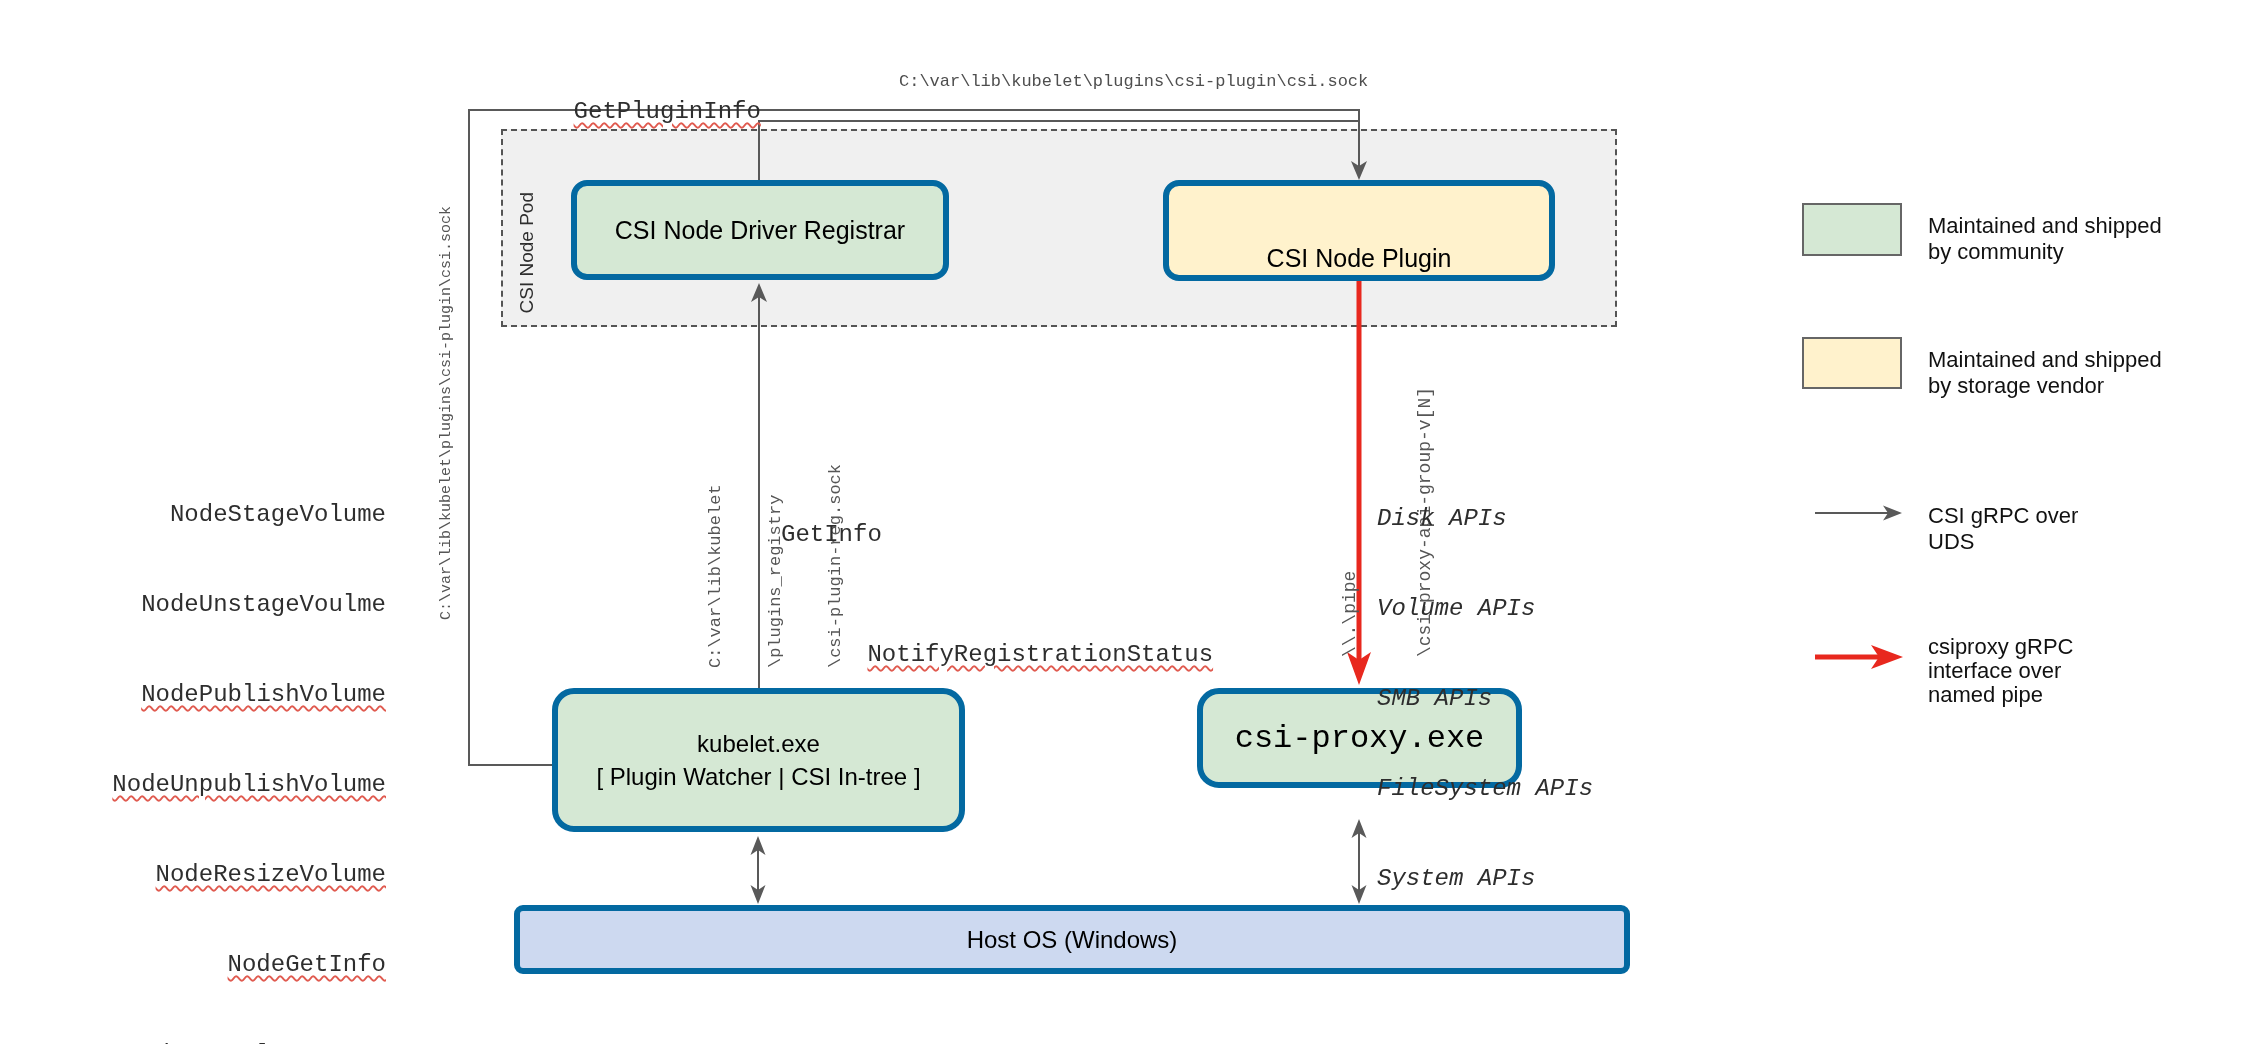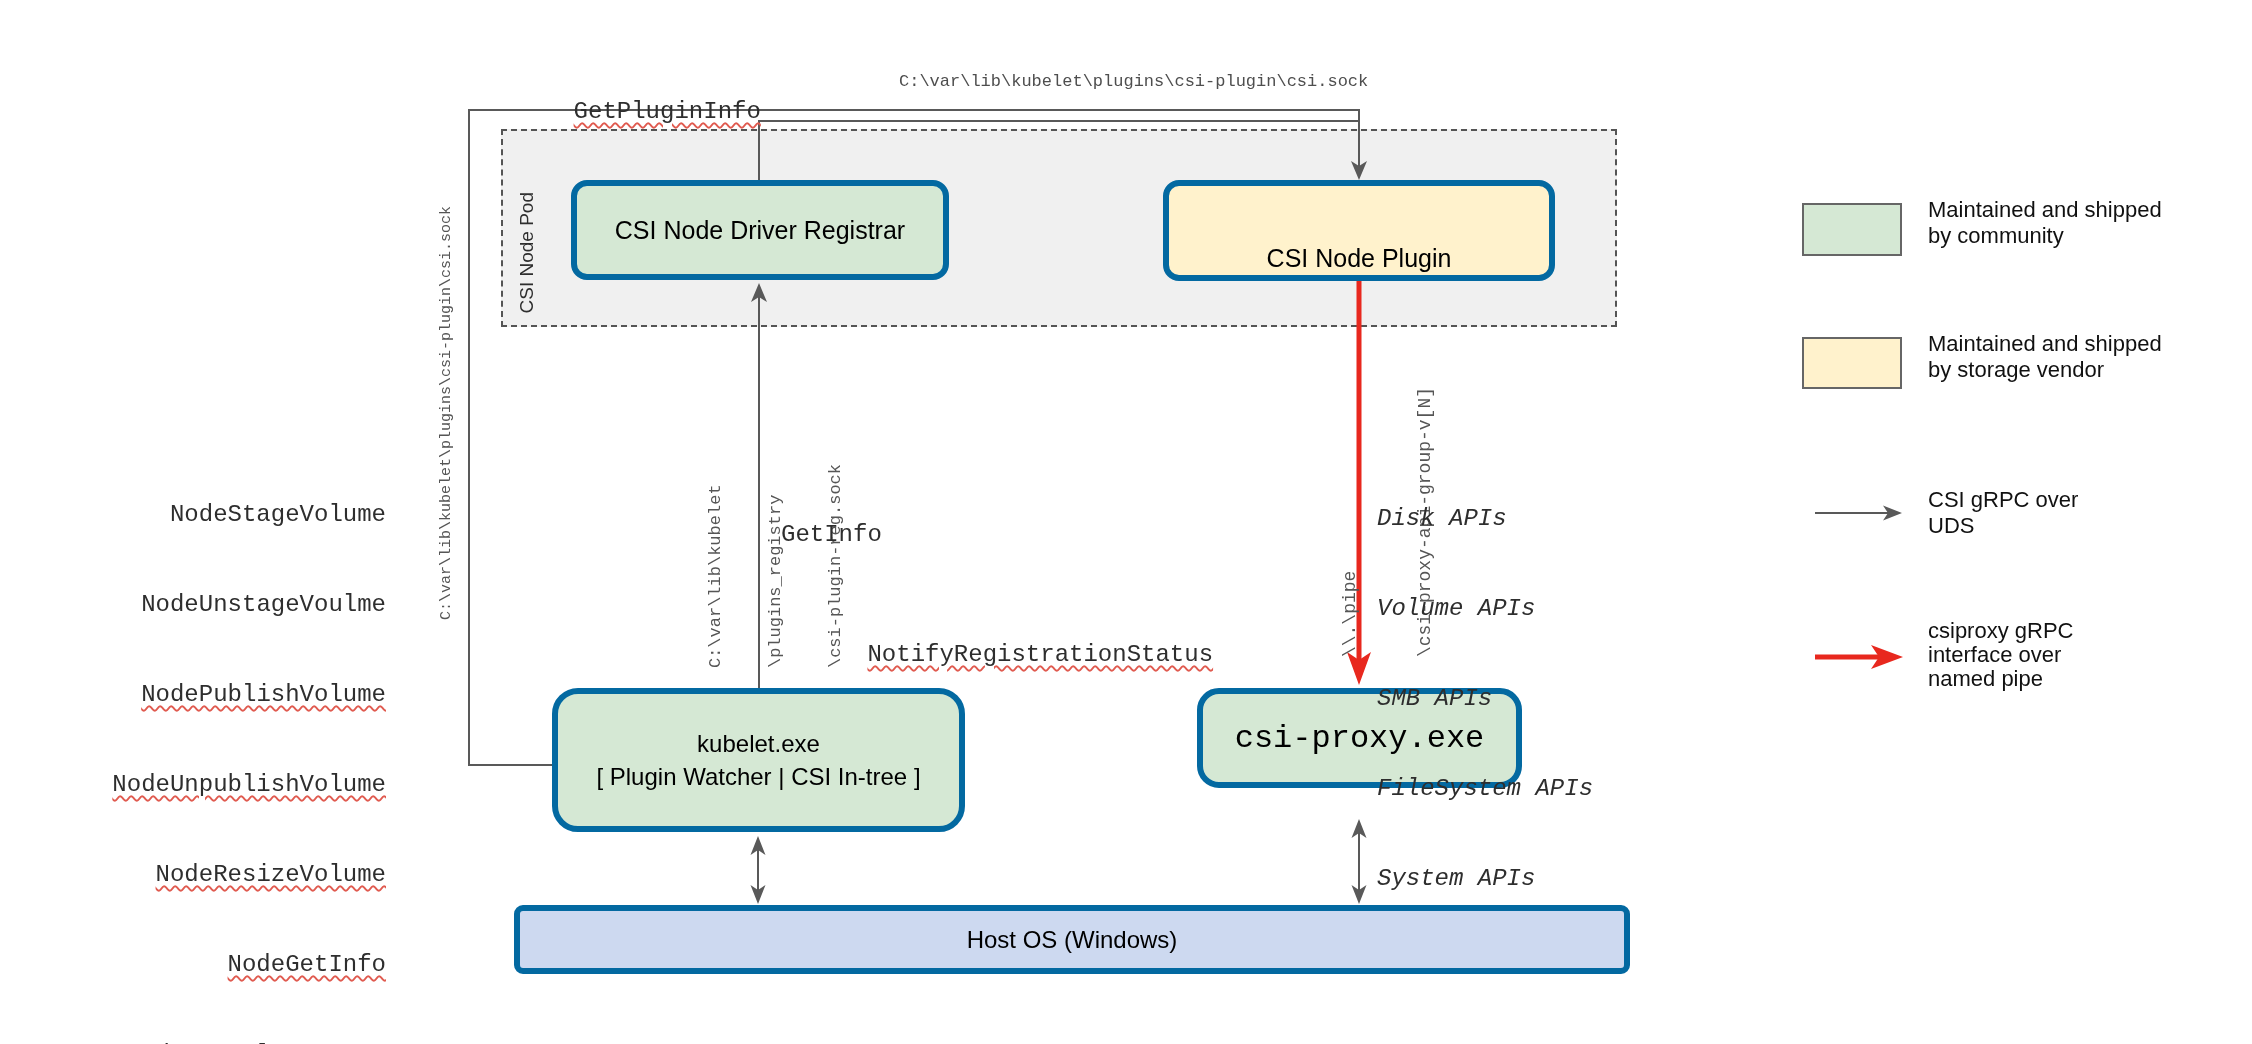--- a/index.html
+++ b/index.html
@@ -19,21 +19,21 @@
   .blue   { background:#cdd9f0; }
   .r16 { border-radius:16px; }
   .r22 { border-radius:22px; }
   .r14 { border-radius:14px; }
   #pod {
     position:absolute; left:501px; top:129px; width:1116px; height:198px;
     background:#f0f0f0; border:2px dashed #545454; box-sizing:border-box;
   }
   #registrar { left:571px; top:180px; width:378px; height:100px; }
   #plugin    { left:1163px; top:180px; width:392px; height:101px;justify-content:flex-end; }
-  #kubelet   { left:552px; top:688px; width:413px; height:144px; font-size:24px;border-radius:26px; }
+  #kubelet   { left:552px; top:688px; width:413px; height:144px; font-size:24px; }
   #csiproxy  { left:1197px; top:688px; width:325px; height:100px; font-size:32px;font-family:Liberation Mono, monospace; }
   #hostos    { left:514px; top:905px; width:1116px; height:69px; font-size:24px;border-radius:9px; }
   
   #wires { position:absolute; left:0; top:0; width:2252px; height:1044px; }
   
   .mono  { font-family:"Liberation Mono", monospace; white-space:pre; }
   .lbl   { position:absolute; }
   .big-mono   { font-size:24px; line-height:30px; color:#2e2e2e; }
   .small-mono { color:#565656; }
   .sq {
@@ -56,21 +56,21 @@
   #pipe-path { left:1288px; top:387px; font-size:18px; line-height:25px; }
   #proxy-apis { left:1377px; top:444px;font-style:italic; }
   #pod-label { left:516px; top:192px; font-size:19px; color:#2e2e2e;
                font-family:"Liberation Sans", sans-serif; }
   
   .swatch { position:absolute; width:100px; box-sizing:border-box;
             border:2px solid #666666; }
   #sw-community { left:1802px; top:203px; height:53px; background:#d5e8d4; }
   #sw-vendor    { left:1802px; top:337px; height:52px; background:#fff2cc; }
   .legend-text { position:absolute; left:1928px; font-size:22px;
-                 line-height:26px; color:#111111; }
+                 line-height:26px; color:#111111;margin-top:16px; }
   #lg-t1 { top:197px; }
   #lg-t2 { top:331px; }
   #lg-t3 { top:487px; }
   #lg-t4 { top:619px; line-height:24px; }
 </style>
 </head>
 <body>
 
 <div id="canvas">
 

